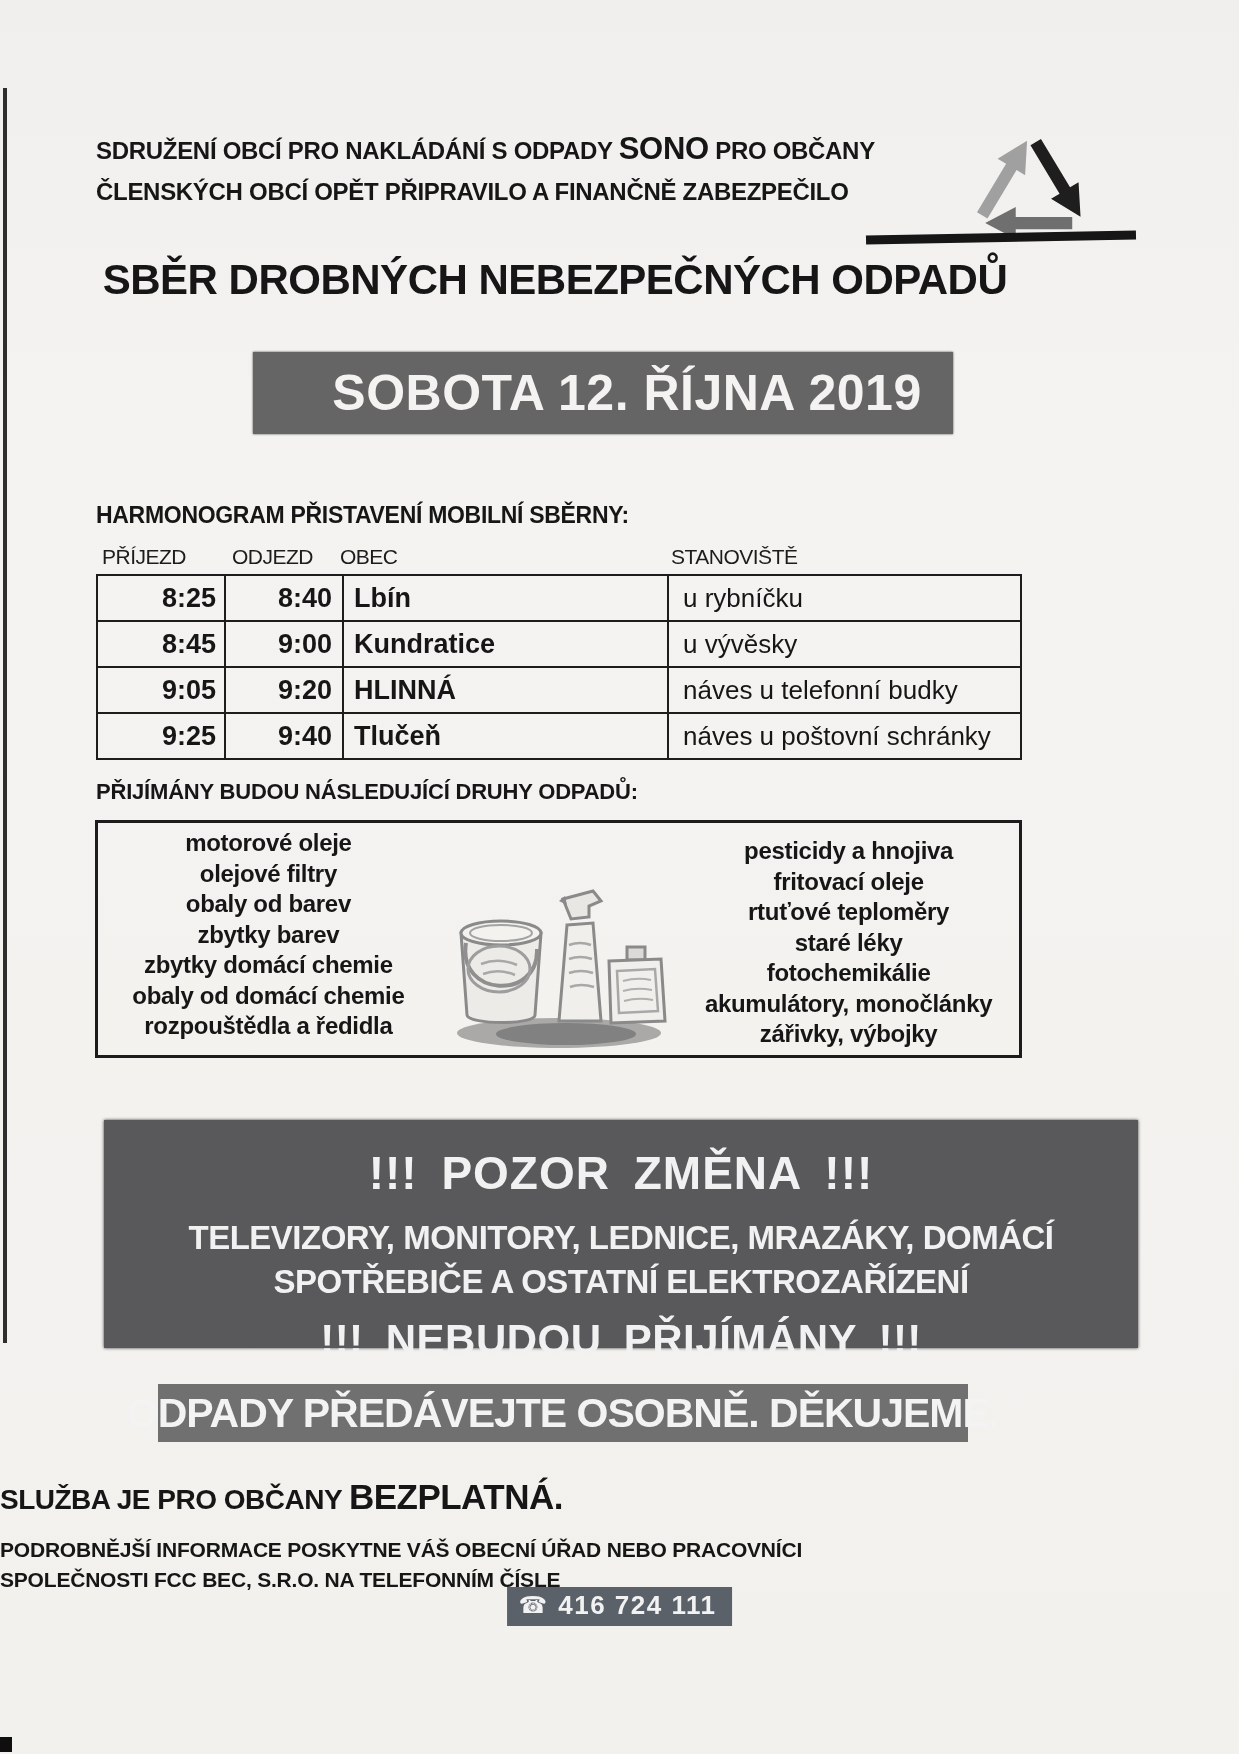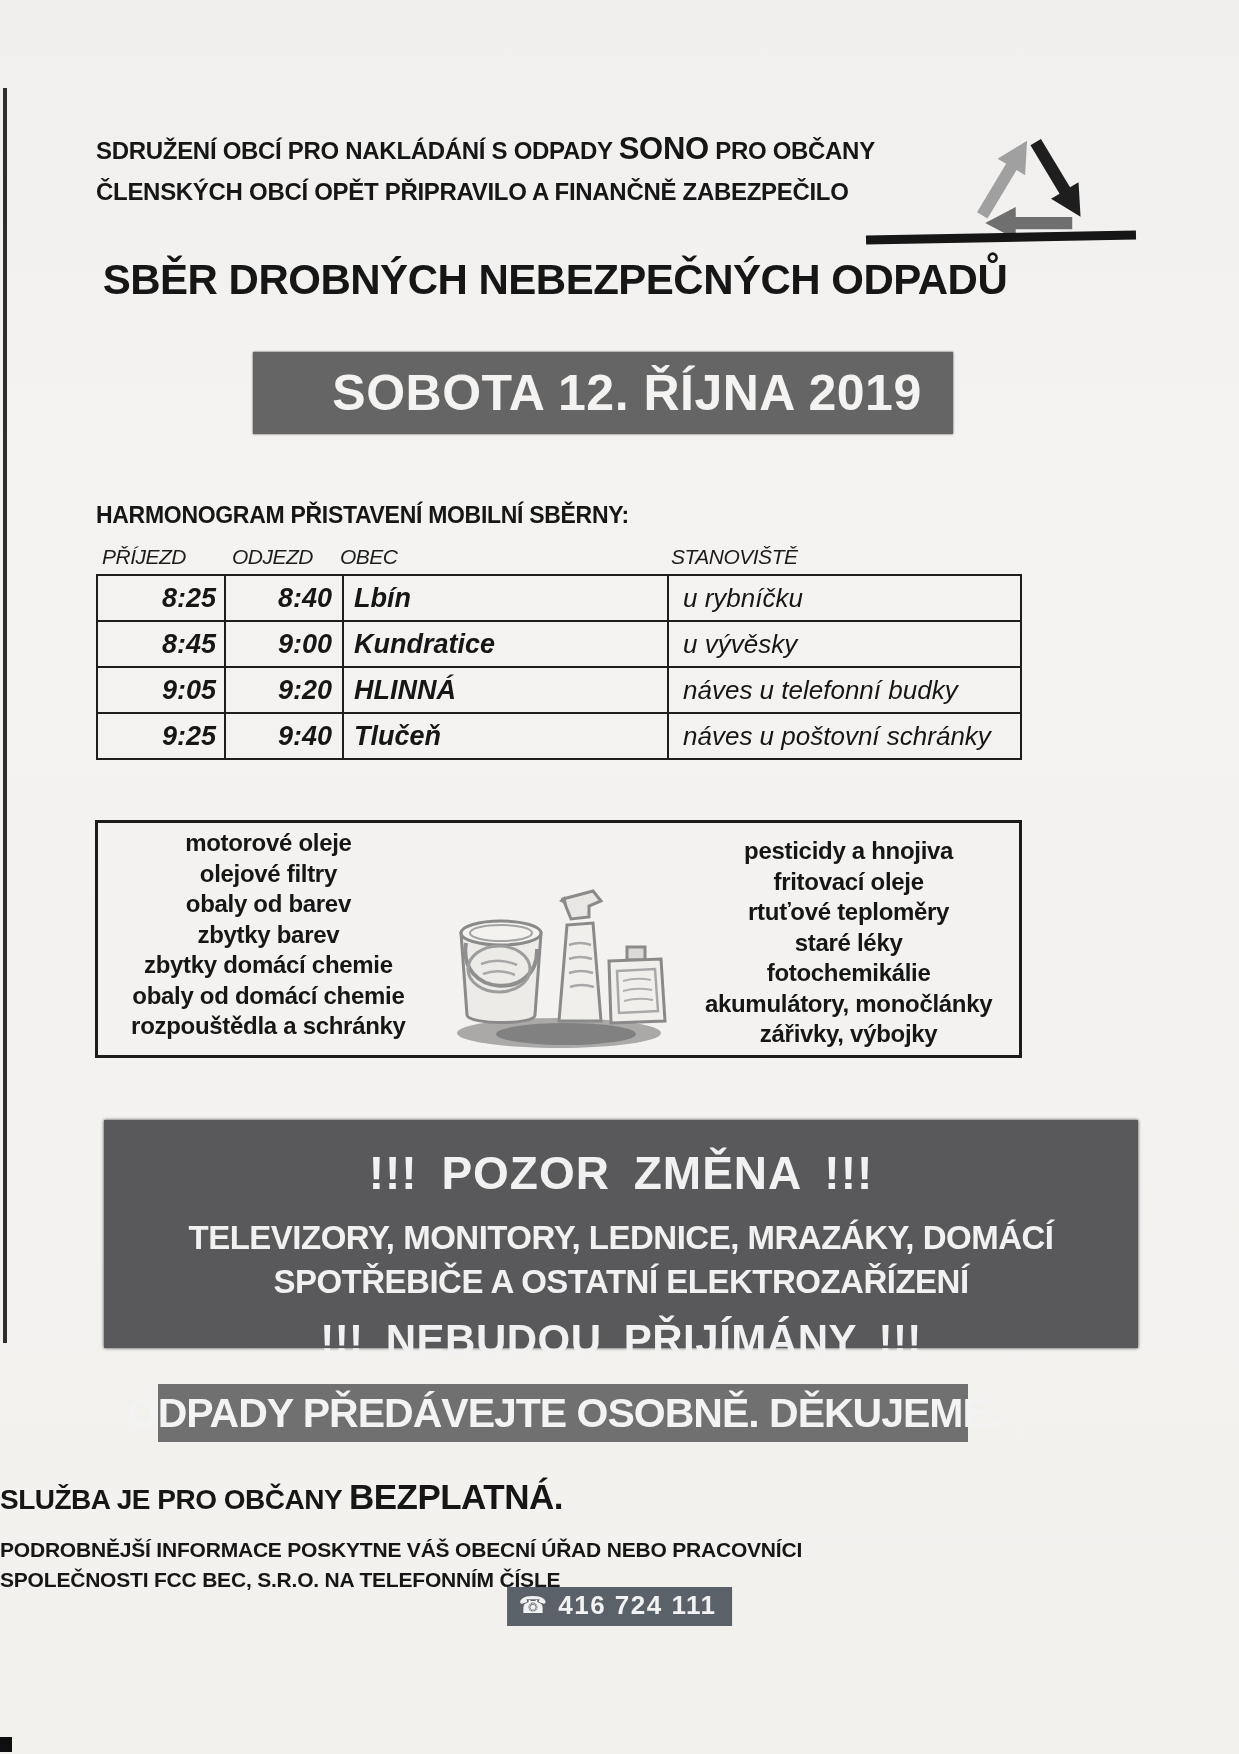--- a/index.html
+++ b/index.html
@@ -22,21 +22,21 @@
   .logo-bar { position:absolute; left:866px; top:233px; width:270px; height:9px; background:#161616; transform:rotate(-1.1deg); }
 
   .main-title { position:absolute; left:0; top:256px; width:1110px; text-align:center; font-size:42px; font-weight:bold; letter-spacing:-0.5px; }
 
   .date-banner { position:absolute; left:253px; top:352px; width:652px; height:82px; background:#656565; color:#f4f3f1;
     display:flex; align-items:center; justify-content:center; font-size:50px; font-weight:bold; letter-spacing:0.5px;
     box-shadow:0 0 2px #4a4a4a;padding-left:48px; }
 
   .schedule-heading { position:absolute; left:96px; top:502px; font-size:23px; font-weight:bold; letter-spacing:-0.3px; }
 
-  .schedule { position:absolute; left:96px; top:545px; width:926px;font-style:italic; }
+  .schedule { position:absolute; left:96px; top:545px; width:926px; }
   .schedule-header { display:flex; font-size:21px; letter-spacing:-0.5px; padding-bottom:5px; color:#1c1c1c; }
   .schedule-header .h-arr { width:122px; padding-left:6px; box-sizing:border-box; }
   .schedule-header .h-dep { width:112px; padding-left:14px; box-sizing:border-box; }
   .schedule-header .h-obec { width:327px; padding-left:10px; box-sizing:border-box; }
   .schedule-header .h-sta { flex:1; padding-left:14px; box-sizing:border-box; }
   table.schedule-table { border-collapse:collapse; width:100%; }
   .schedule-table td { border:2px solid #1d1d1d; height:44px; padding:0; }
   .cell-arr { width:118px; text-align:right; padding-right:8px !important; font-weight:bold; font-size:27px; }
   .cell-dep { width:106px; text-align:right; padding-right:10px !important; font-weight:bold; font-size:27px; }
   .cell-obec { width:313px; padding-left:10px !important; font-weight:bold; font-size:27px; }
@@ -129,30 +129,31 @@
         <tr>
           <td class="cell-arr">9:25</td>
           <td class="cell-dep">9:40</td>
           <td class="cell-obec">Tlučeň</td>
           <td class="cell-sta">náves u poštovní schránky</td>
         </tr>
       </tbody>
     </table>
   </div>
 
+  <div class="waste-heading">PŘIJÍMÁNY BUDOU NÁSLEDUJÍCÍ DRUHY ODPADŮ:</div>
 
   <div class="waste-box">
     <div class="waste-col">
       <div>motorové oleje</div>
       <div>olejové filtry</div>
       <div>obaly od barev</div>
       <div>zbytky barev</div>
       <div>zbytky domácí chemie</div>
       <div>obaly od domácí chemie</div>
-      <div>rozpouštědla a schránky</div>
+      <div>rozpouštědla a ředidla</div>
     </div>
 
     <div class="waste-art">
       <svg width="236" height="186" viewBox="0 0 236 186">
 
         <ellipse cx="118" cy="164" rx="102" ry="15" fill="#6d6d6d" opacity="0.55"></ellipse>
         <ellipse cx="125" cy="165" rx="70" ry="11" fill="#5a5a5a" opacity="0.5"></ellipse>
 
         <path d="M20,64 L100,64 L94,146 C94,156 28,156 26,146 Z" fill="#ecebe7" stroke="#8a8a8a" stroke-width="3"></path>
         <ellipse cx="60" cy="64" rx="40" ry="12" fill="#f3f2ee" stroke="#8a8a8a" stroke-width="3"></ellipse>

